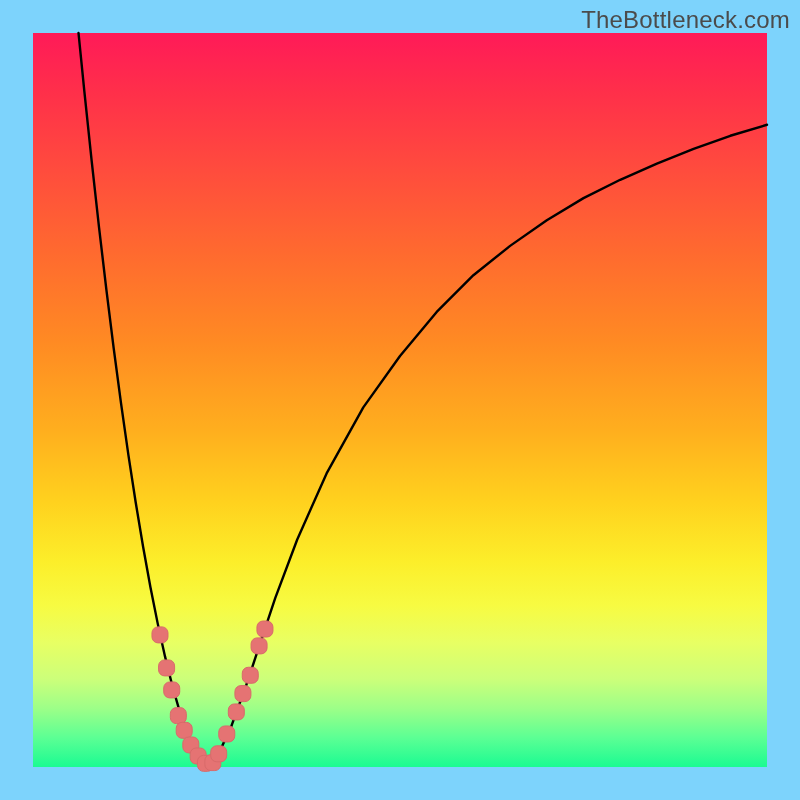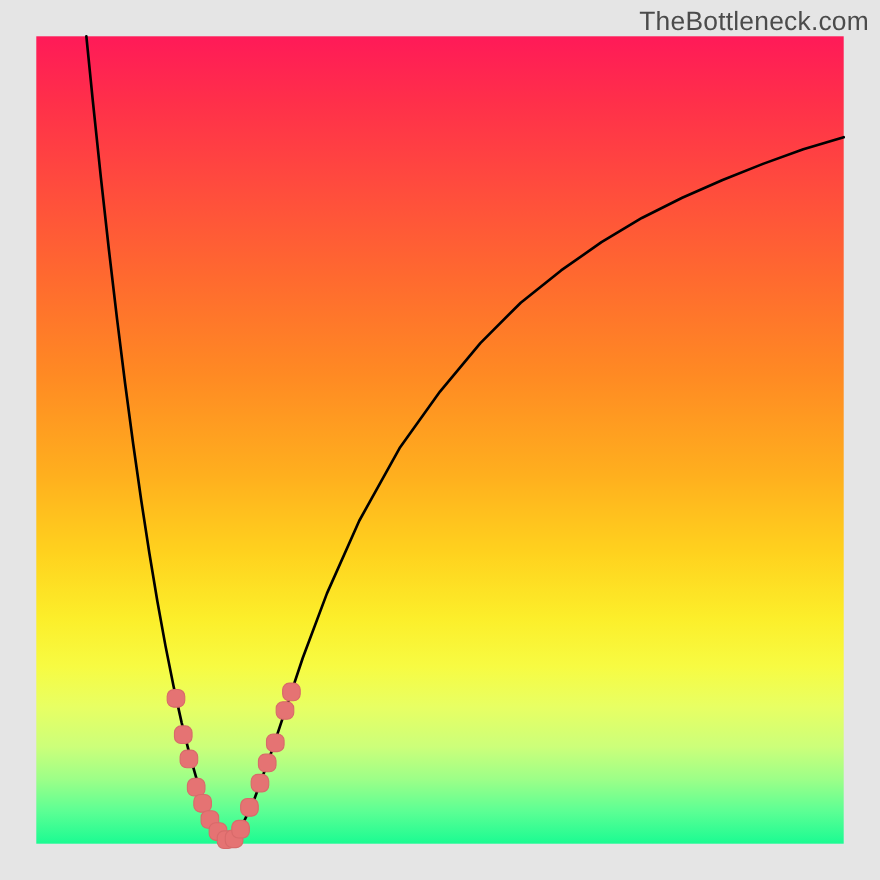--- a/index.html
+++ b/index.html
@@ -10,21 +10,21 @@
     overflow: hidden;
     background: #000;
     font-family: Arial, Helvetica, sans-serif;
   }
   .frame {
     position: absolute;
     left: 0;
     top: 0;
     width: 800px;
     height: 800px;
-    background: #e5e5e5;
+    background: #7dd3fc;
   }
   .plot {
     position: absolute;
     left: 33px;
     top: 33px;
     width: 734px;
     height: 734px;
     
     background: linear-gradient(to bottom,
       #ff1a58 0%,

